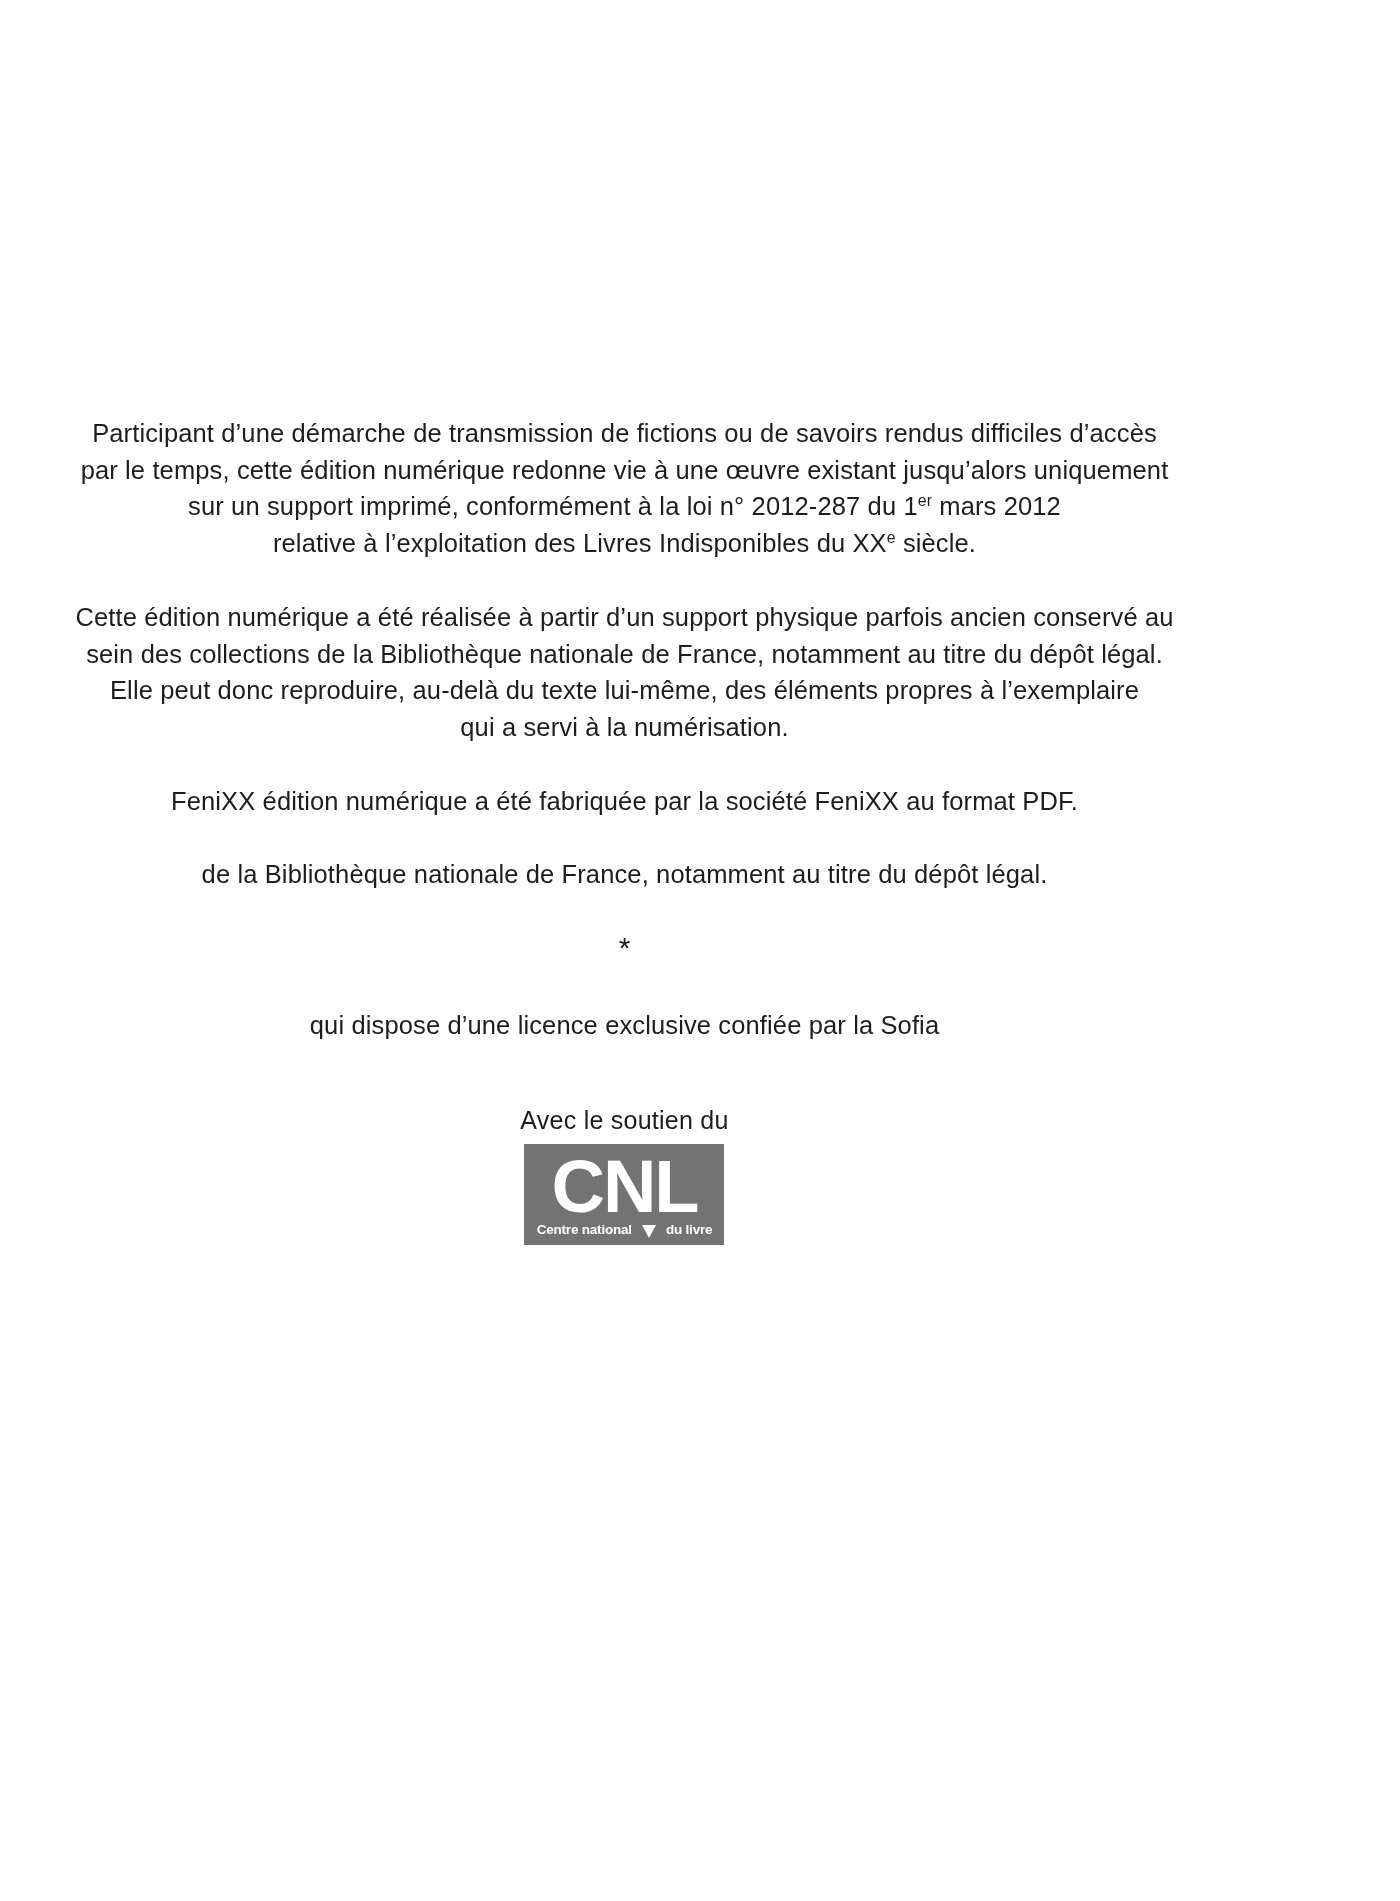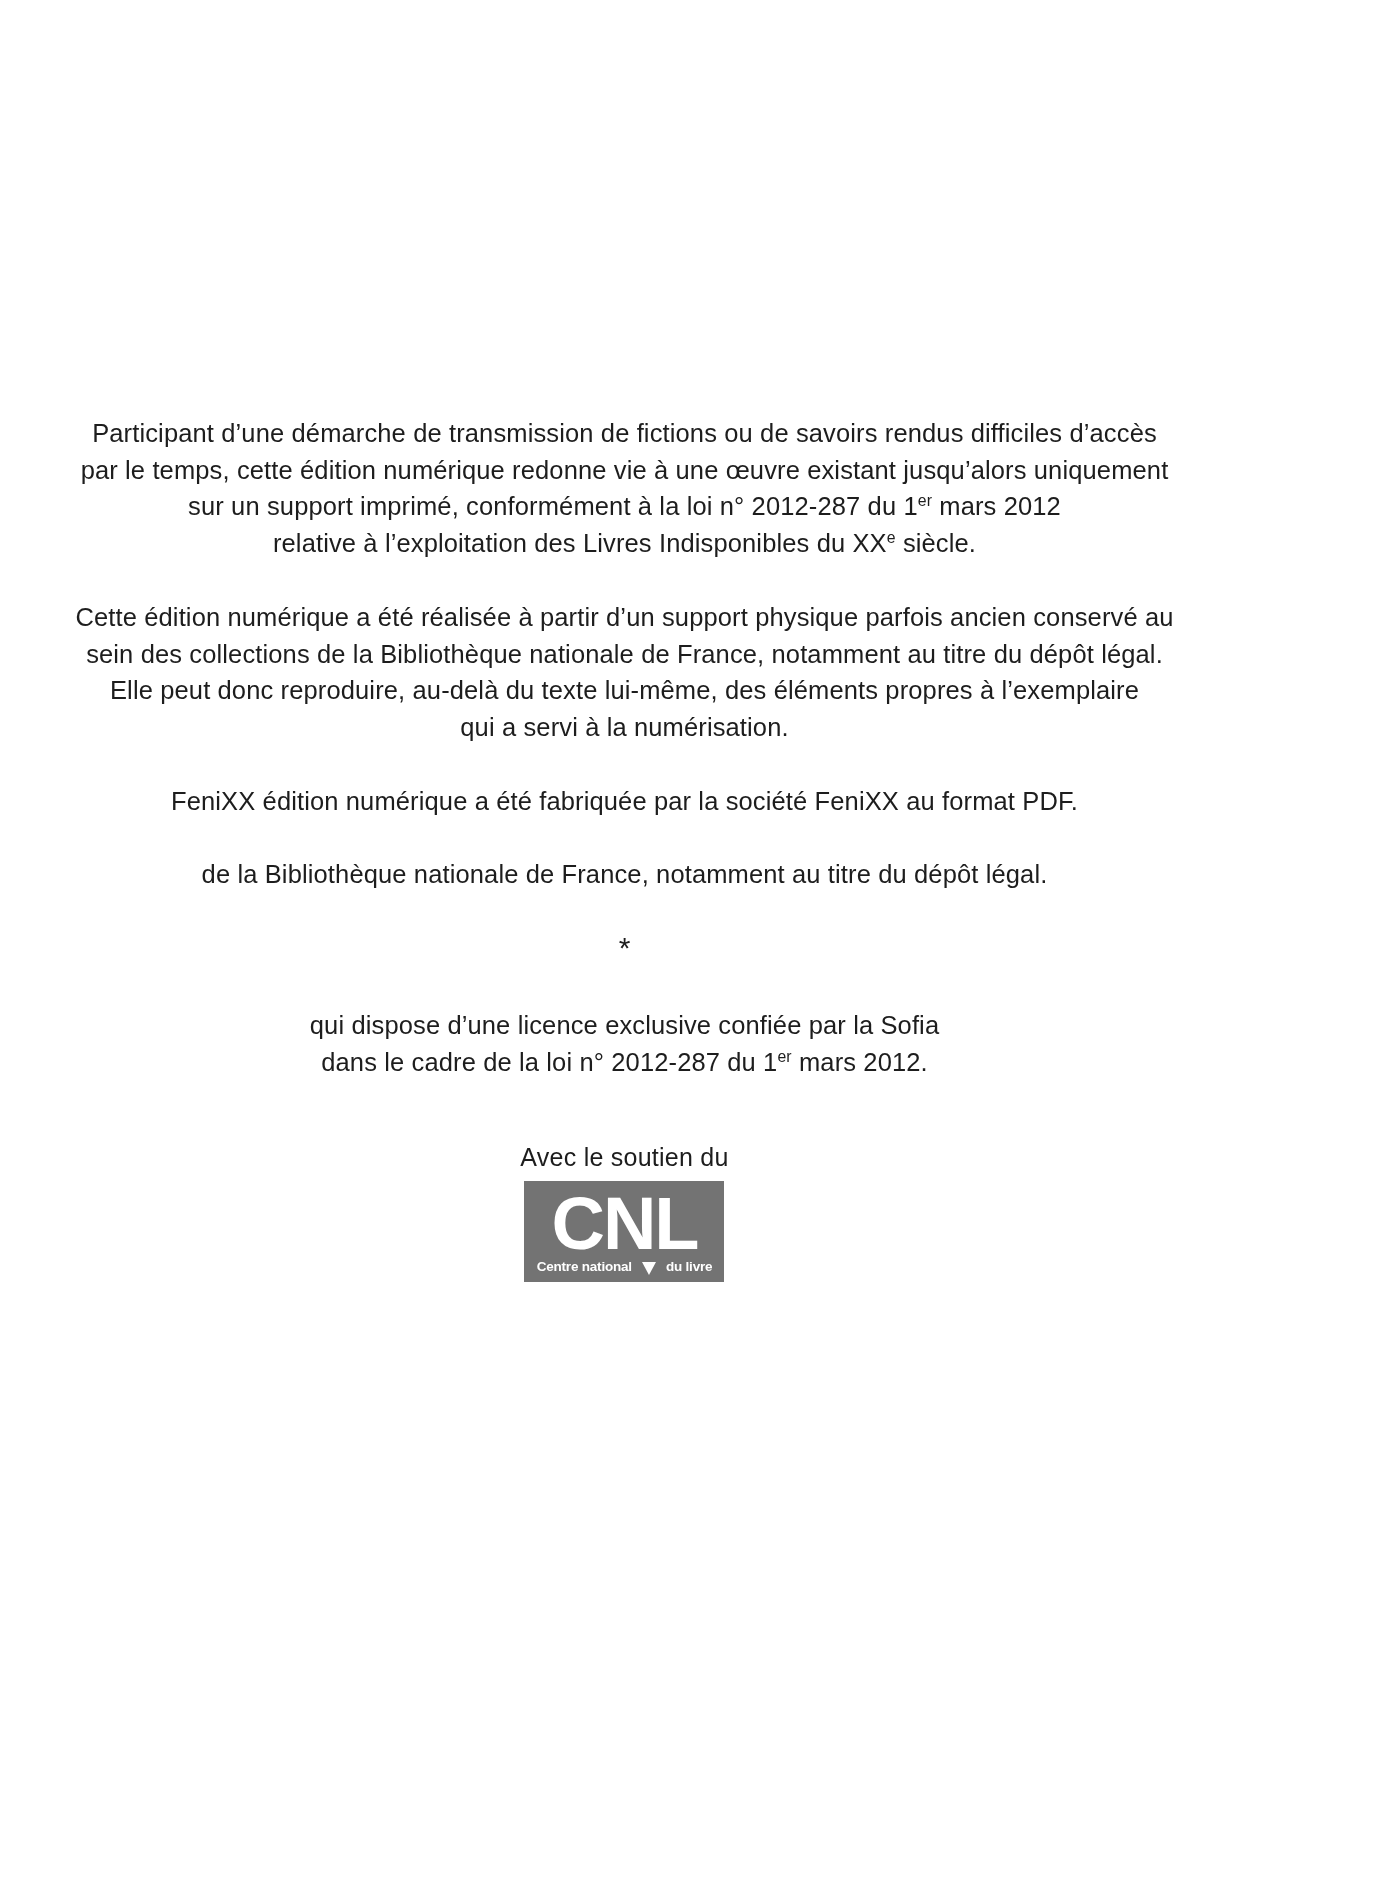--- a/index.html
+++ b/index.html
@@ -160,21 +160,20 @@
     <div class="para">
       <span class="line">de la Bibliothèque nationale de France, notamment au titre du dépôt légal.</span>
     </div>
 
     <div class="star">*</div>
 
     <div class="gap-small"></div>
 
     <div class="para">
       <span class="line">qui dispose d’une licence exclusive confiée par la Sofia</span>
-      <span class="line">dans le cadre de la loi n° 2012-287 du 1<sup>er</sup> mars 2012.</span>
     </div>
 
     <div class="support-block">
       <div class="support-label">Avec le soutien du</div>
       <div class="cnl-logo">
         <div class="cnl-main">
           <span class="cnl-letters">CNL</span>
         </div>
         <div class="cnl-sub">
           <span class="cnl-sub-text">Centre national</span>

